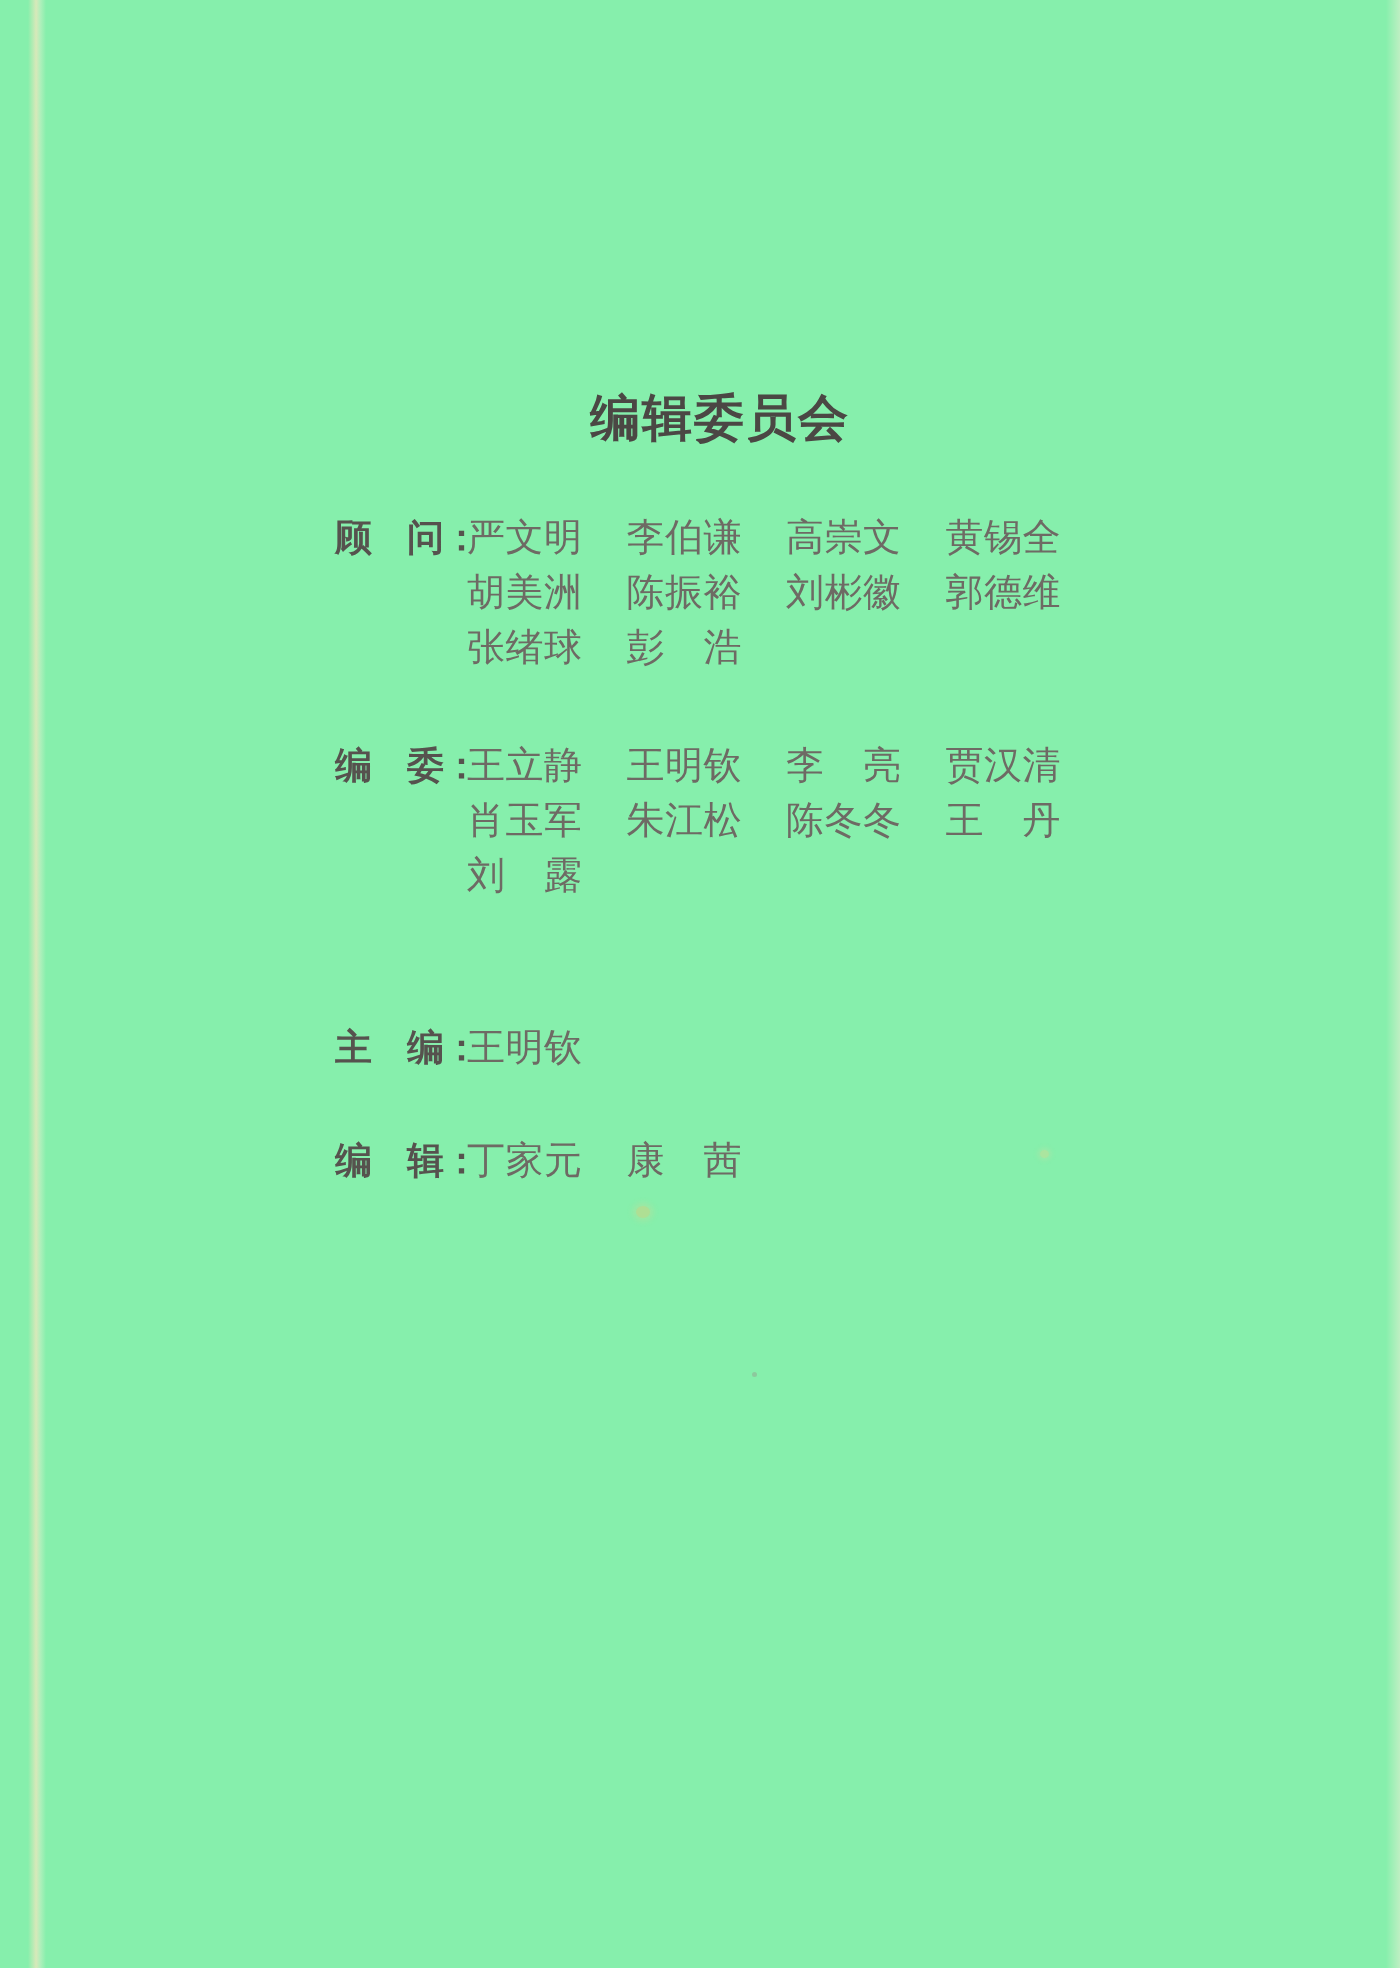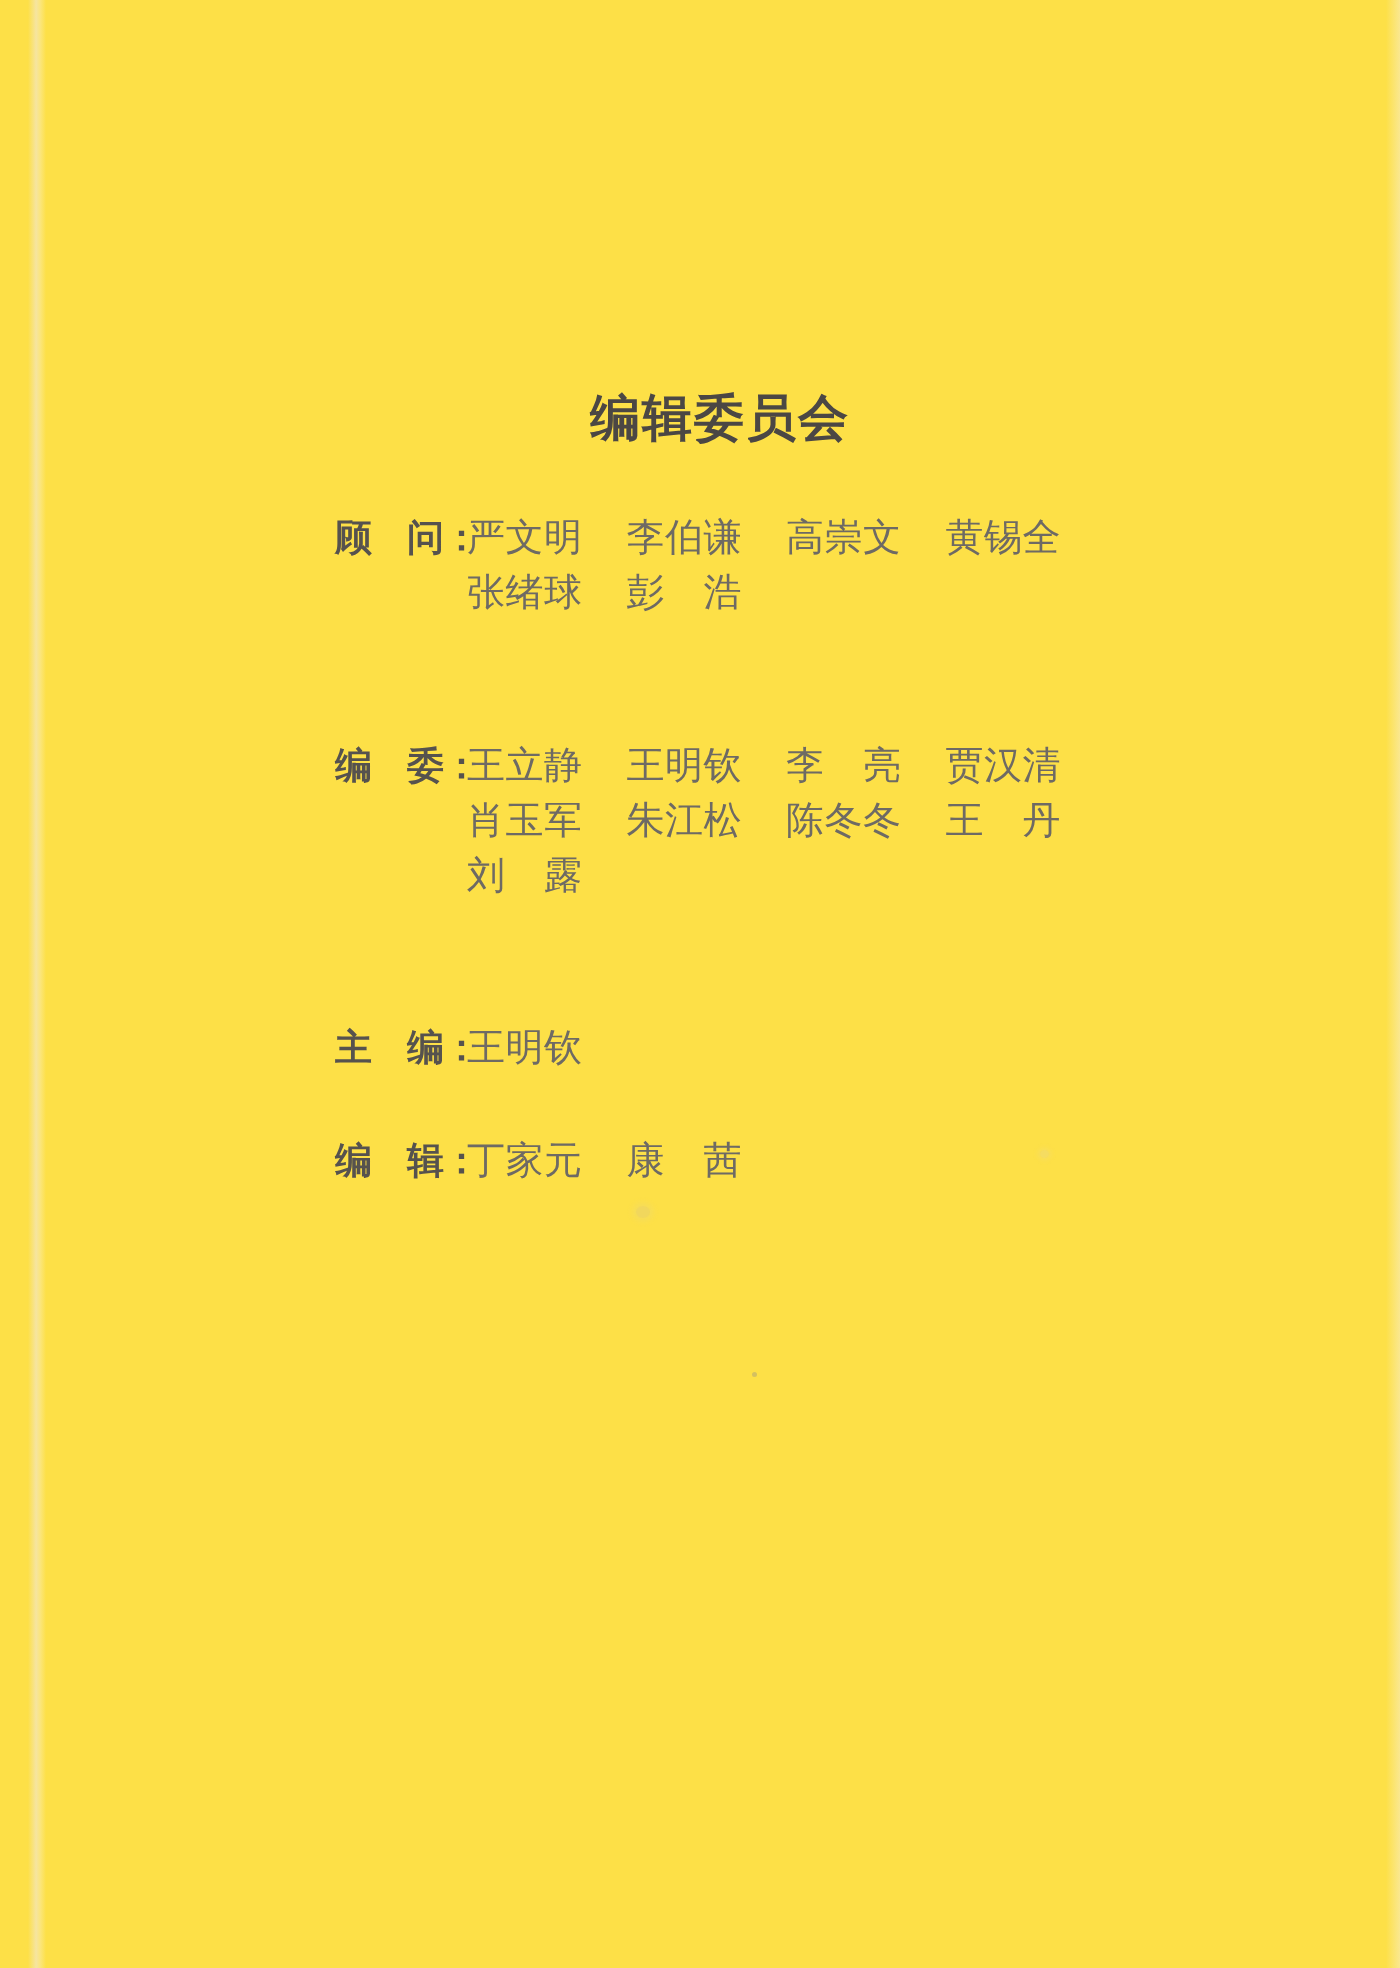--- a/index.html
+++ b/index.html
@@ -4,21 +4,21 @@
 <style>
   html, body {
     margin: 0;
     padding: 0;
     background: #e9e9e7;
   }
   .page {
     position: relative;
     width: 1400px;
     height: 1968px;
-    background: #fde047;
+    background: #86efac;
     overflow: hidden;
     font-family: "Liberation Serif", serif;
   }
   
   .edge-left {
     position: absolute;
     left: 28px; top: 0;
     width: 18px; height: 100%;
     background: linear-gradient(to right,
       rgba(246,238,214,0.0) 0%,
@@ -122,20 +122,26 @@
   <section class="sec" style="top:510px">
     <span class="label">顾　问：</span>
     <div class="rows">
       <div class="row">
         <span class="name">严文明</span>
         <span class="name">李伯谦</span>
         <span class="name">高崇文</span>
         <span class="name">黄锡全</span>
       </div>
       <div class="row">
+        <span class="name">胡美洲</span>
+        <span class="name">陈振裕</span>
+        <span class="name">刘彬徽</span>
+        <span class="name">郭德维</span>
+      </div>
+      <div class="row">
         <span class="name">张绪球</span>
         <span class="name">彭　浩</span>
       </div>
     </div>
   </section>
 
   <section class="sec" style="top:738px">
     <span class="label">编　委：</span>
     <div class="rows">
       <div class="row">

